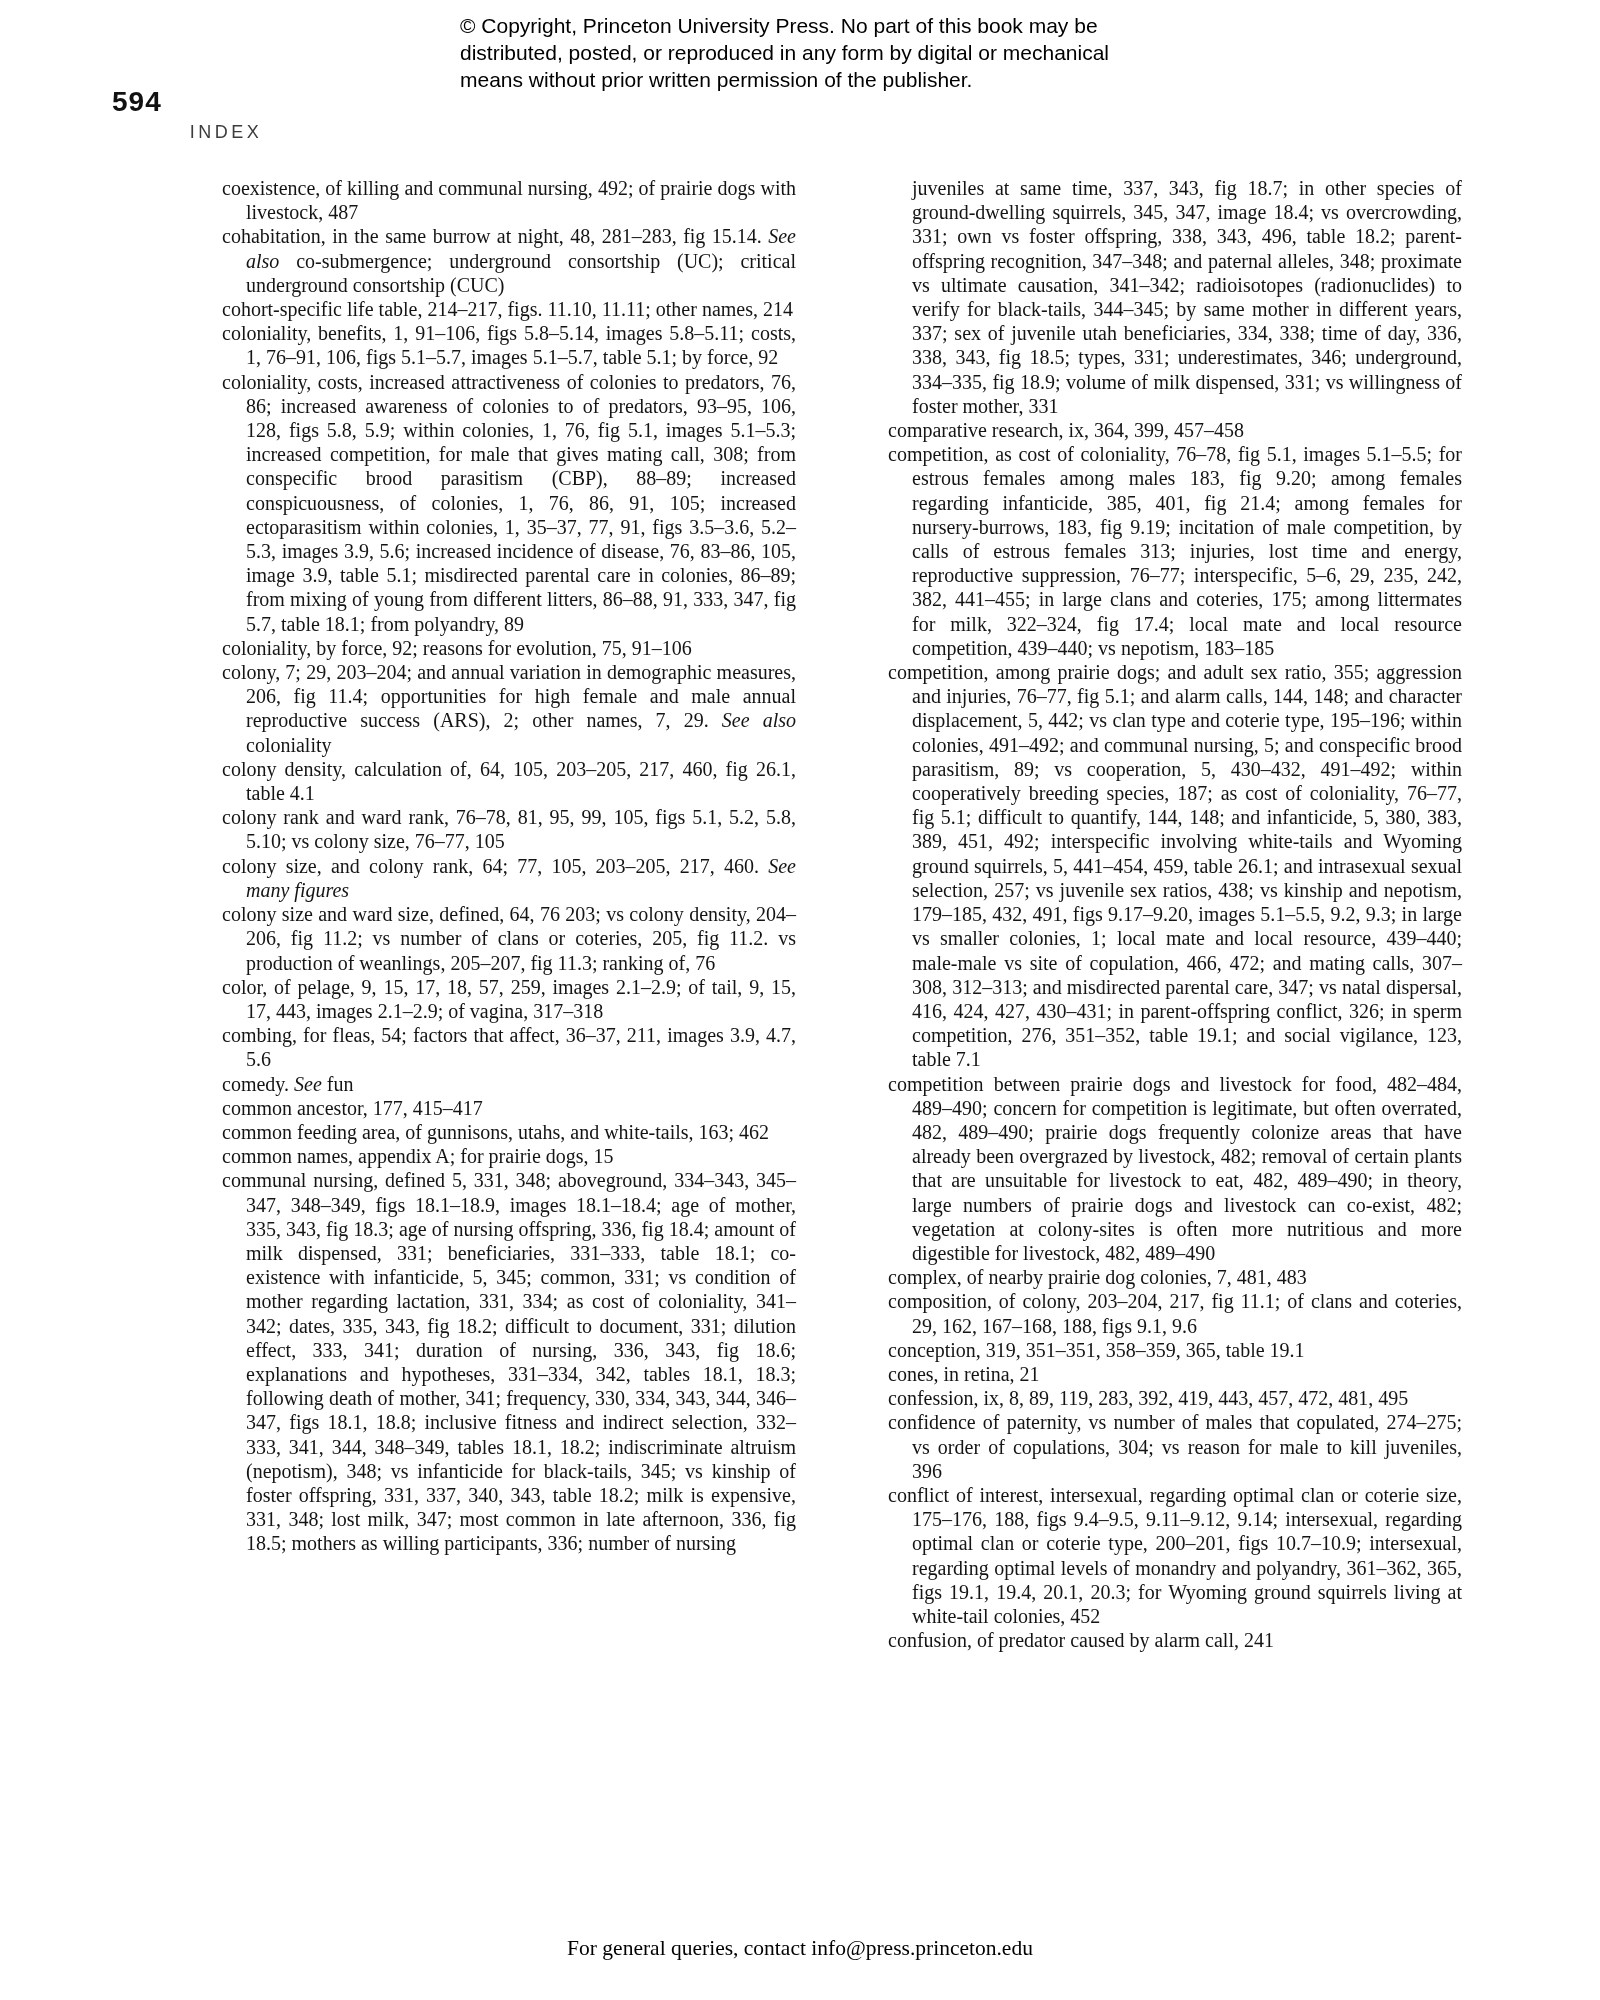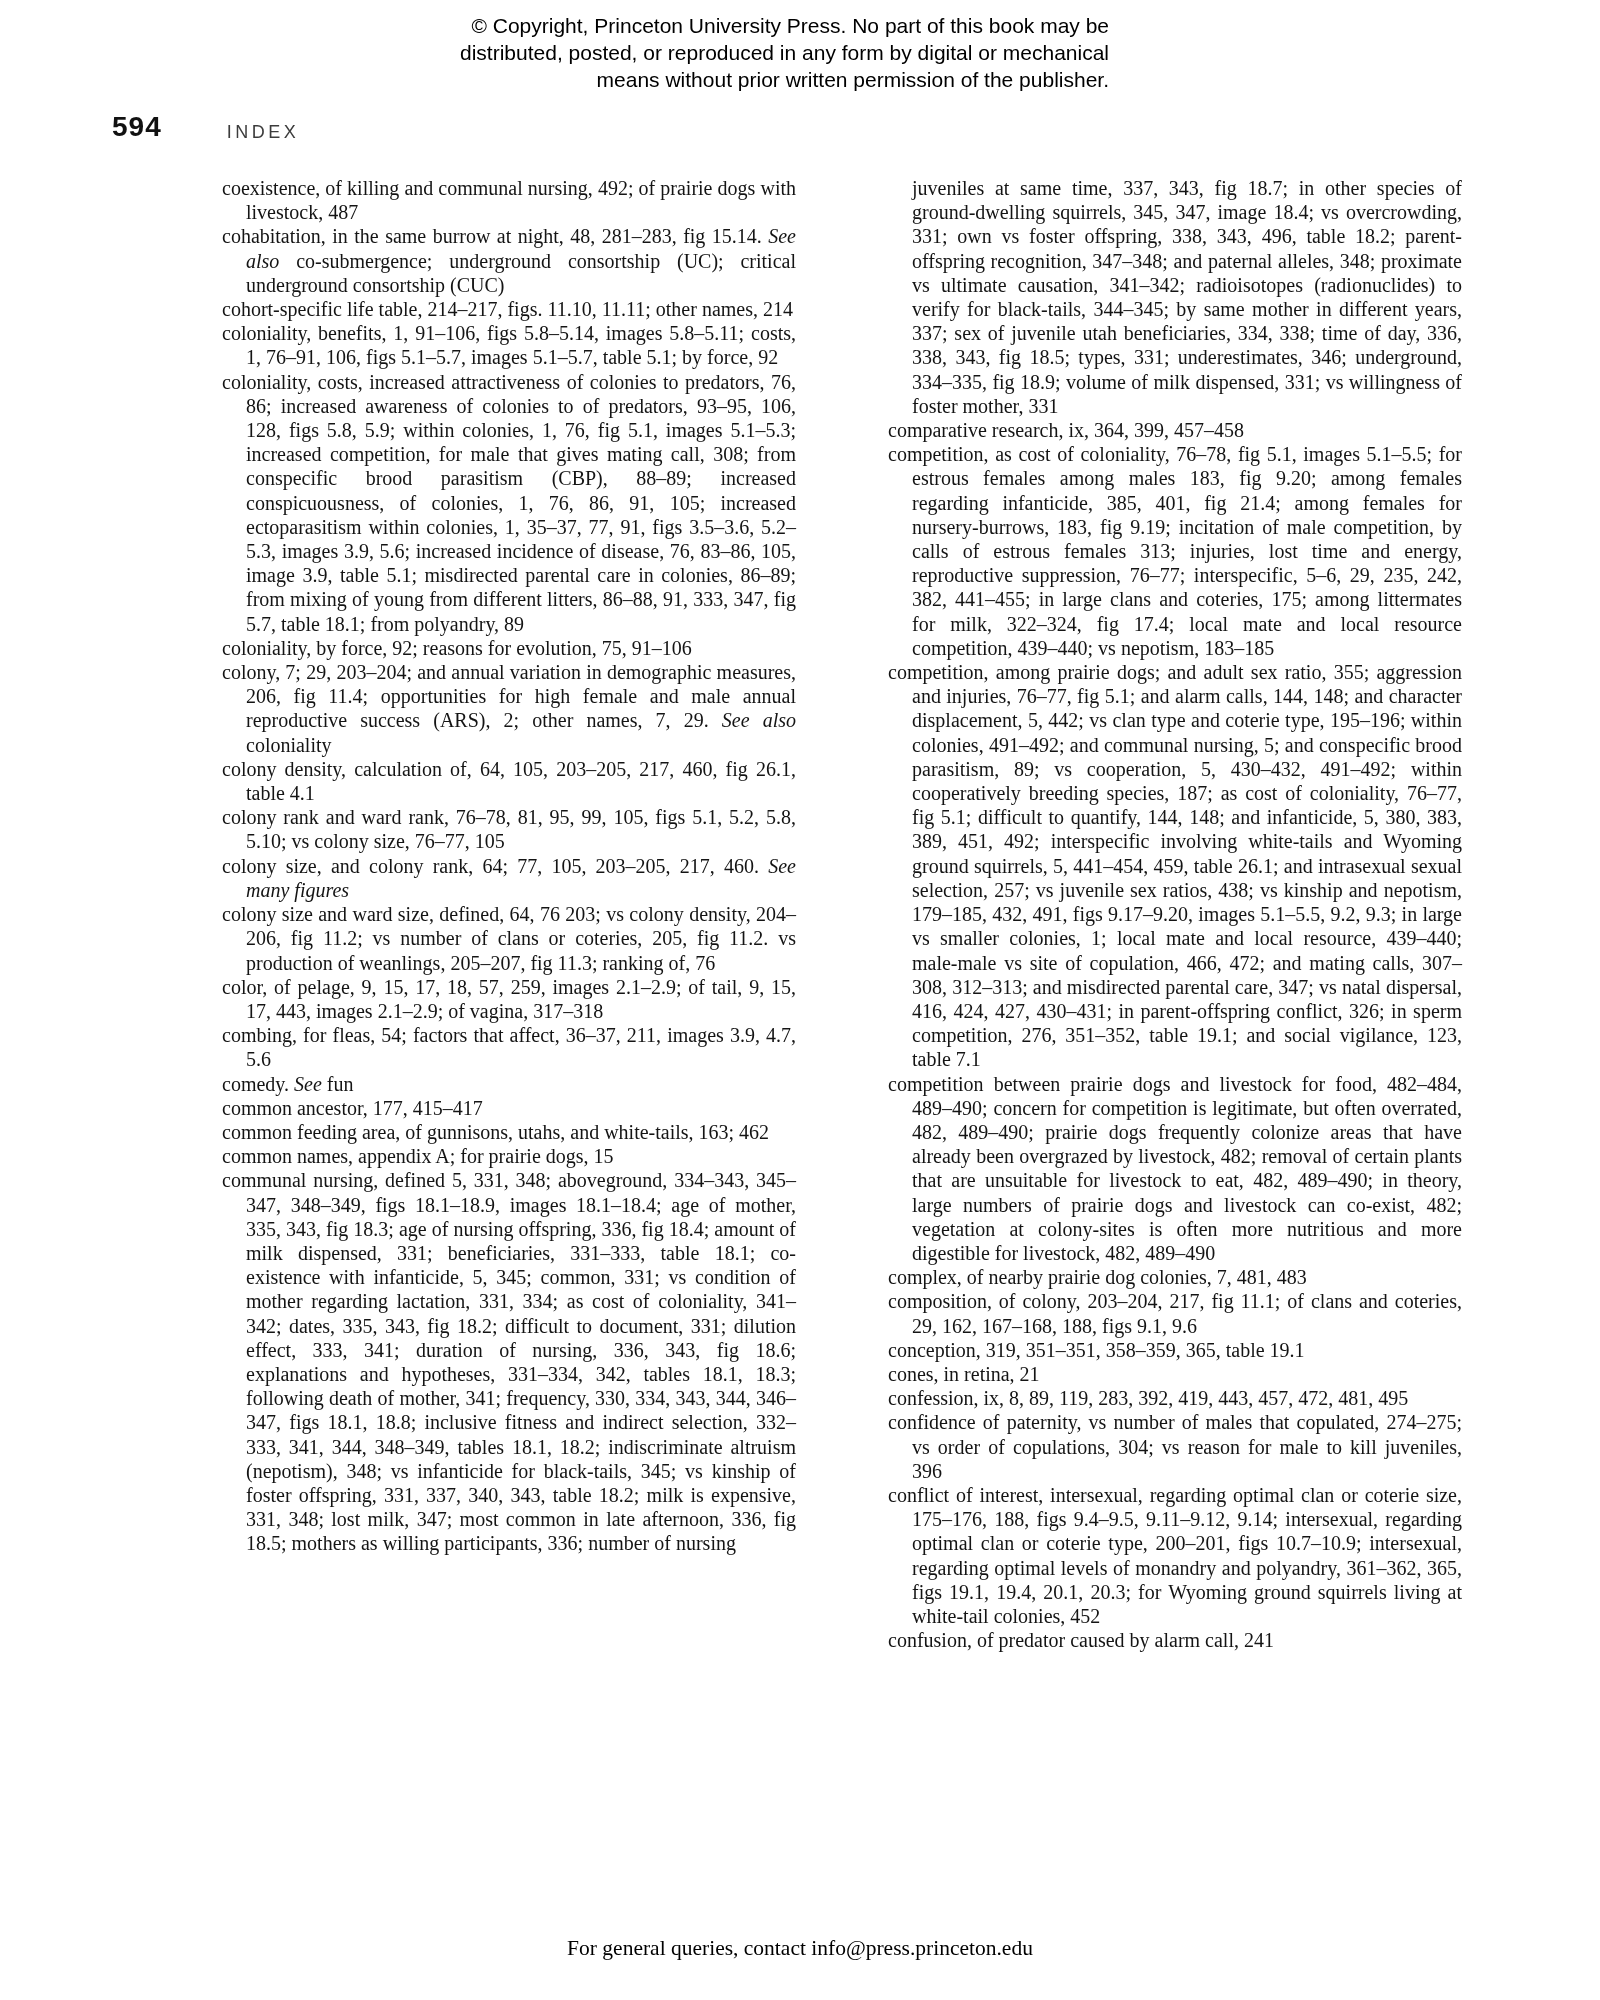--- a/index.html
+++ b/index.html
@@ -7,25 +7,24 @@
   body {
     width: 1600px; height: 2000px; position: relative;
     font-family: "Liberation Serif", serif; color: #141414;
     overflow: hidden;
   }
   .copyright {
     position: absolute; left: 460px; top: 12px;
     font-family: "Liberation Sans", sans-serif;
     font-size: 21px; line-height: 27px; color: #000;
     white-space: pre-line;
-    text-align: right;
   }
   .page-header {
     position: absolute; left: 112px; top: 86px;
-    display: flex; align-items: flex-end; gap: 37px;
+    display: flex; align-items: flex-start;
   }
   .page-number {
     font-family: "Liberation Sans", sans-serif;
     font-weight: bold; font-size: 28px; letter-spacing: 1px; color: #111;
   }
   .index-title {
     font-family: "Liberation Sans", sans-serif;
     font-size: 18px; letter-spacing: 3.5px; color: #3c3c3c;
     margin-left: 28px;
     margin-top: 36px;

